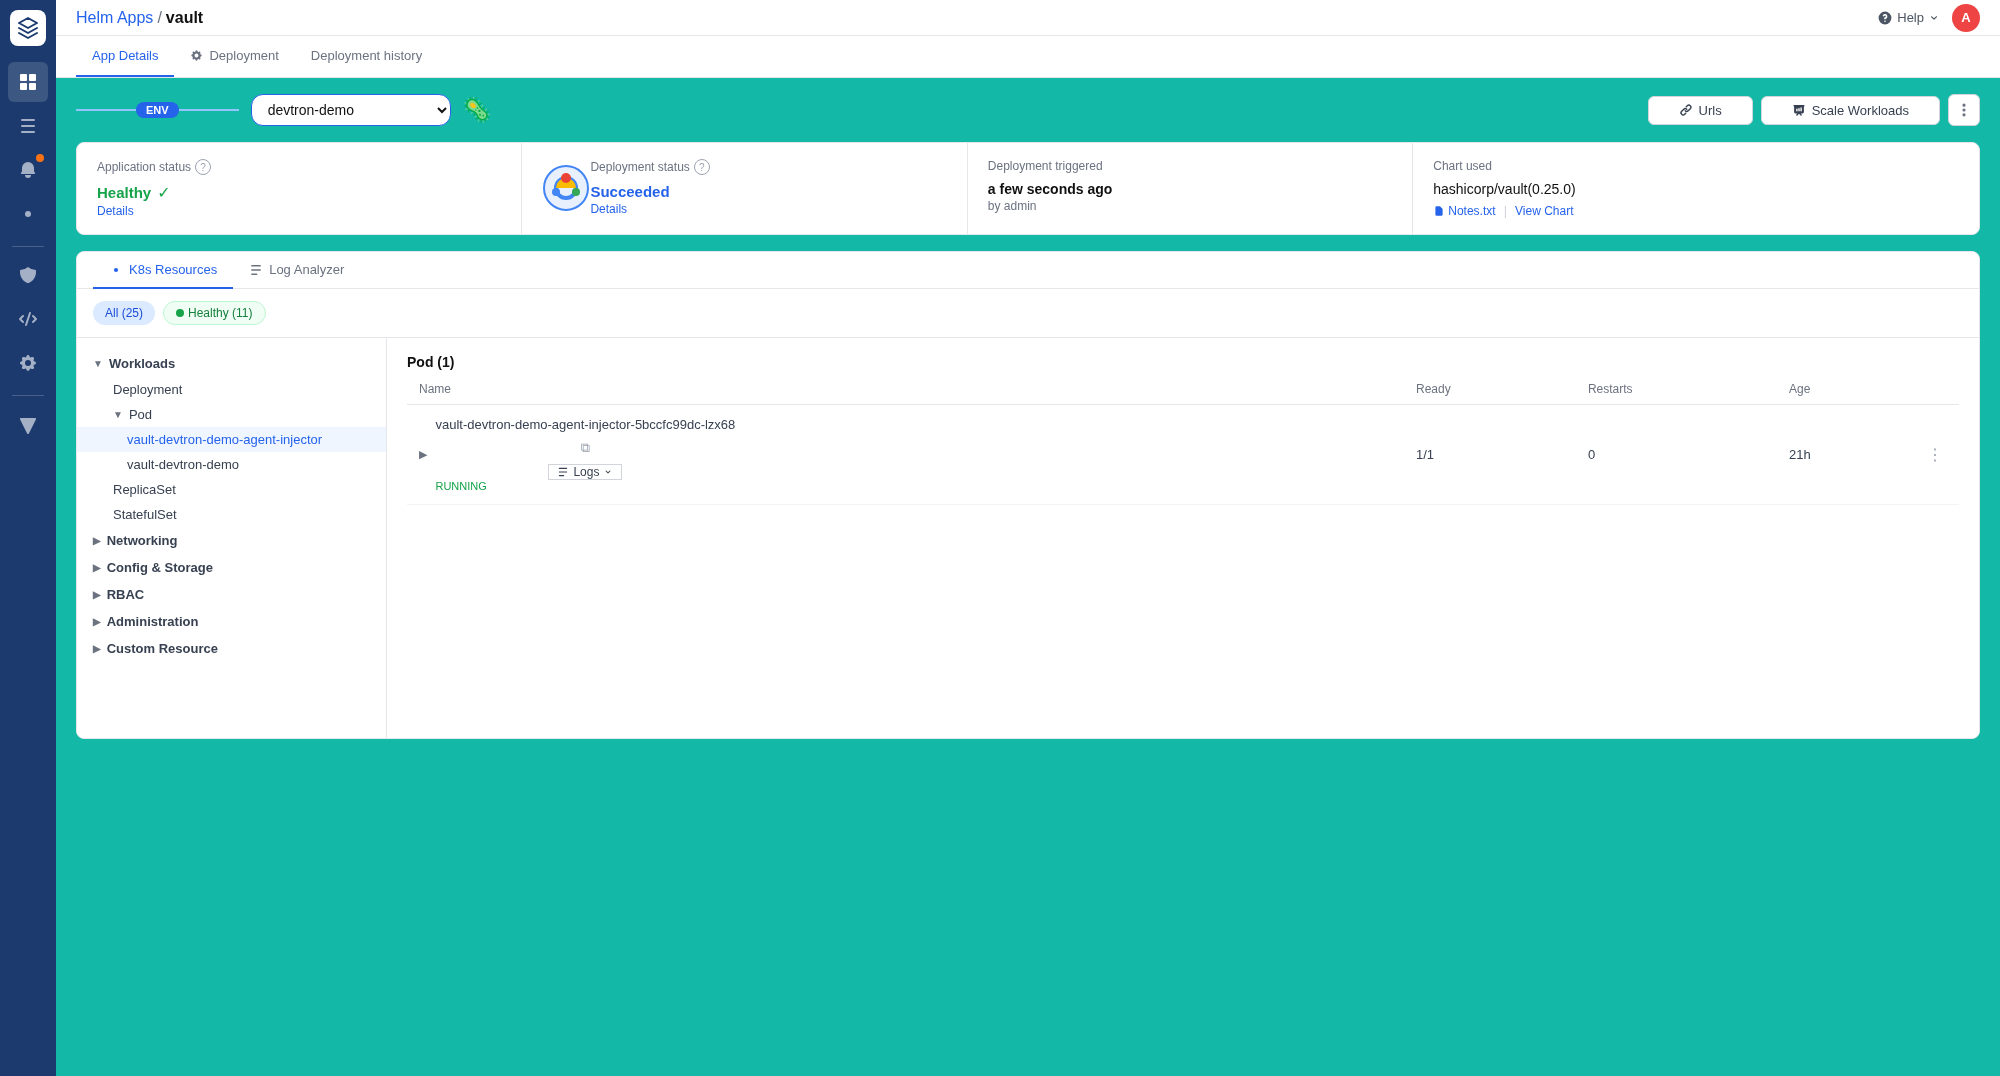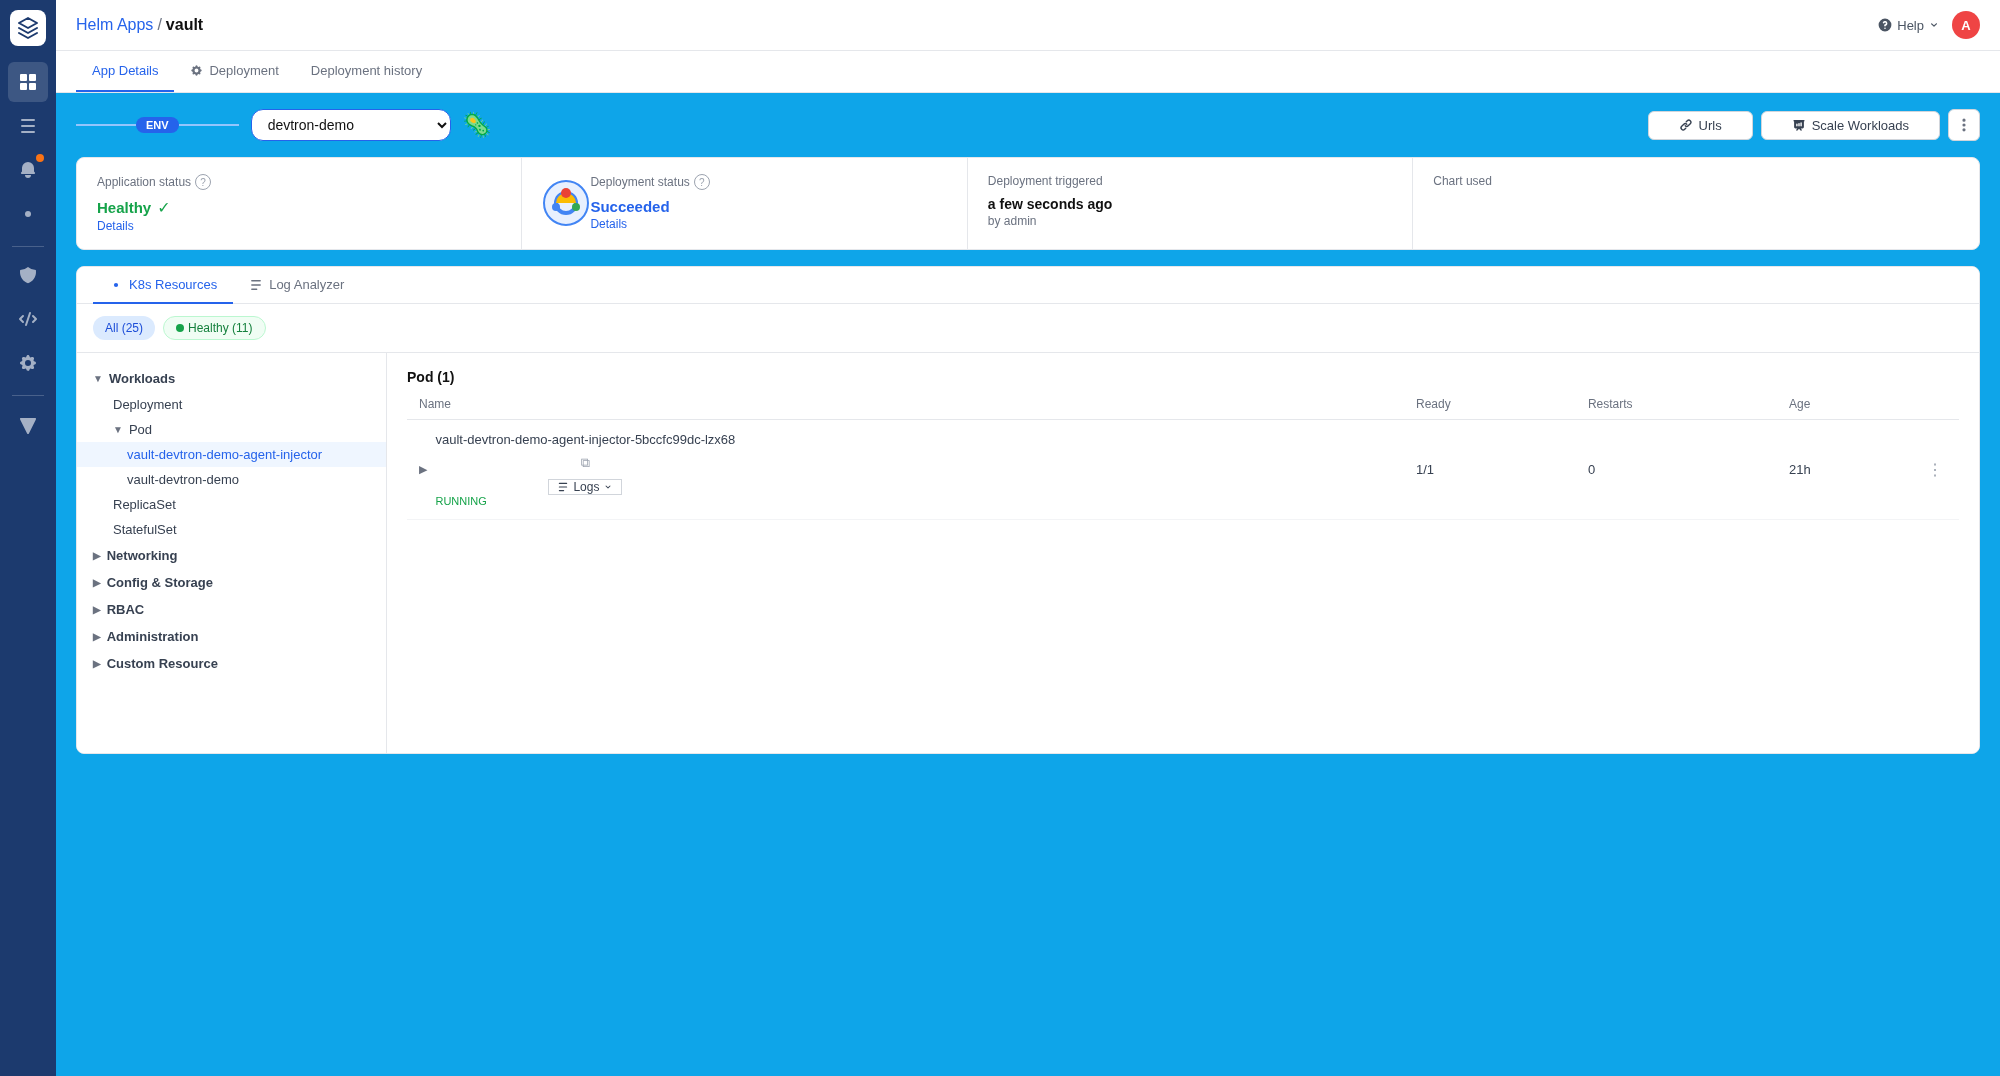--- a/index.html
+++ b/index.html
@@ -54,21 +54,21 @@
     }
 
     
     .header {
       background: white;
       border-bottom: 1px solid #e5e7eb;
       padding: 0 20px;
       display: flex;
       align-items: center;
       justify-content: space-between;
-      height: 51px;
+      height: 36px;
       flex-shrink: 0;
     }
     .breadcrumb {
       display: flex;
       align-items: center;
       gap: 4px;
       font-size: 16px;
       font-weight: 500;
     }
     .breadcrumb-link { color: #2563eb; cursor: pointer; }
@@ -113,21 +113,21 @@
       color: #2563eb;
       border-bottom-color: #2563eb;
       font-weight: 500;
     }
 
     
     .content {
       flex: 1;
       overflow-y: auto;
       padding: 16px 20px;
-      background: #0ea5e9;
+      background: #14b8a6;
     }
 
     
     .env-bar {
       display: flex;
       align-items: center;
       gap: 12px;
       margin-bottom: 16px;
     }
     .env-pipeline {
@@ -562,20 +562,33 @@
       </div>
 
       <div class="status-card">
         <div class="status-card-label">Deployment triggered</div>
         <div style="font-size:14px; font-weight:600; color:#111; margin-top:8px;">a few seconds ago</div>
         <div class="status-card-sub">by admin</div>
       </div>
 
       <div class="status-card chart-card">
         <div class="status-card-label">Chart used</div>
+        <div style="margin-top:4px;">
+          <div class="chart-name">hashicorp/vault(0.25.0)</div>
+          <div class="chart-links">
+            <a class="chart-link">
+              <svg width="12" height="12" viewBox="0 0 20 20" fill="currentColor">
+                  <path fill-rule="evenodd" d="M4 4a2 2 0 012-2h4.586A2 2 0 0112 2.586L15.414 6A2 2 0 0116 7.414V16a2 2 0 01-2 2H6a2 2 0 01-2-2V4z" clip-rule="evenodd"></path>
+                </svg>
+              <span>Notes.txt</span>
+            </a>
+            <span class="chart-sep">|</span>
+            <a class="chart-link">View Chart</a>
+          </div>
+        </div>
       </div>
     </div>
 
     <div class="k8s-tabs">
 
       <div class="k8s-tab-bar">
         <div class="k8s-tab active">
           <svg width="14" height="14" viewBox="0 0 20 20" fill="currentColor">
               <circle cx="10" cy="10" r="3"></circle>
               <path d="M10 1v3M10 16v3M1 10h3M16 10h3"></path>

